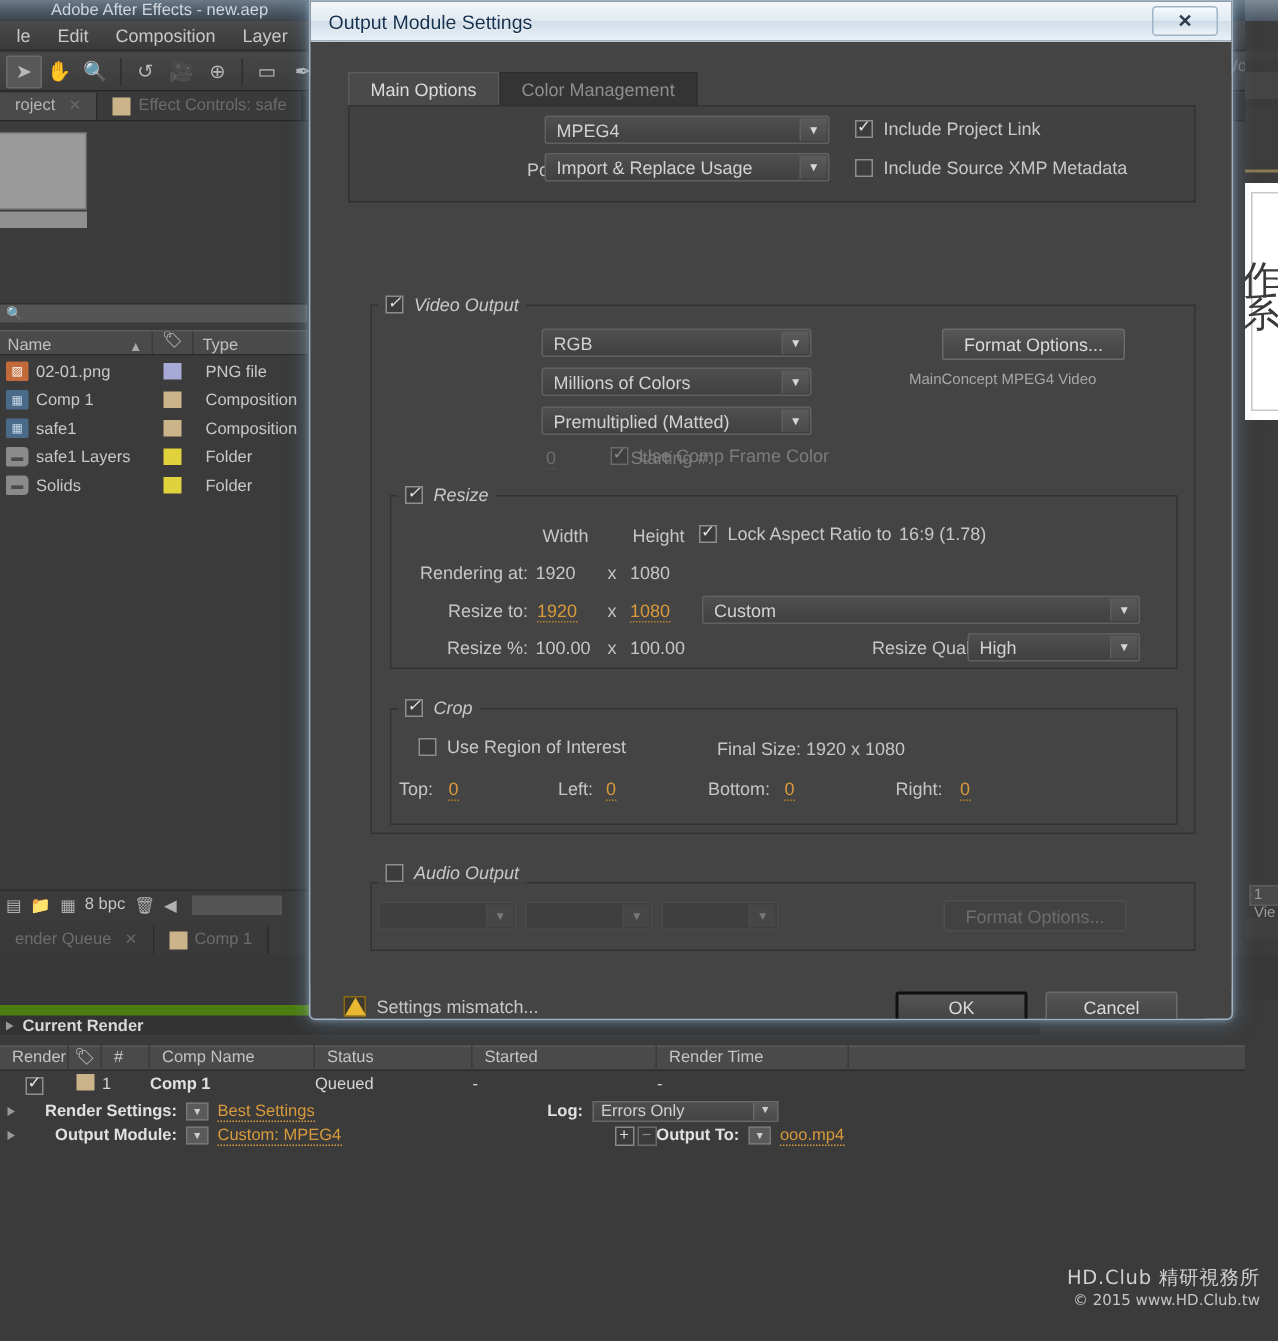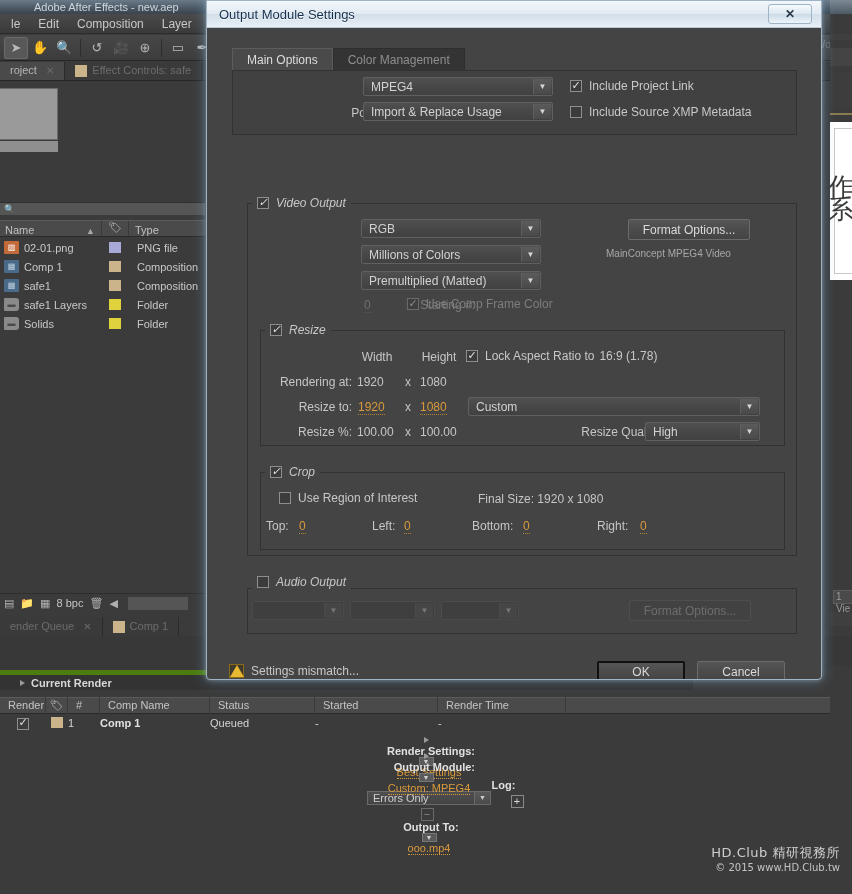--- a/index.html
+++ b/index.html
@@ -92,37 +92,37 @@
     border-top:1px solid #2e2e2e; display:flex; align-items:center; gap:6px; padding-left:4px;
     font-size:11px; color:#c4c4c4;
   }
   .bpc-bar .bi { color:#b0b0b0; font-size:11px; }
   .bpc-field { width:60px;height:13px;background:#555; margin-left:4px;}
 
   .rq-tabs { position:absolute; left:0; top:617px; width:205px; height:19px; display:flex; }
   .rq-strip { position:absolute; left:0; top:636px; width:852px; height:34px; background:#383838; }
   .cur-render {
     position:absolute; left:0; top:670px; width:693px; height:20px; background:#333333;
-    display:flex; align-items:center; gap:6px; padding-left:20px; font-weight:bold; font-size:11px;
-    color:#d8d8d8; border-top:5px solid #4d7c0f;
+    display:flex; align-items:center; gap:6px; padding-left:4px; font-weight:bold; font-size:11px;
+    color:#d8d8d8; border-top:7px solid #4d7c0f;
   }
   .tri { width:0;height:0;border-left:5px solid #9a9a9a;border-top:3.5px solid transparent;
          border-bottom:3.5px solid transparent; }
 
   .rq-head {
     position:absolute; left:0; top:697px; width:852px; height:17px; background:#4a4a4a;
     border-top:1px solid #5a5a5a; border-bottom:1px solid #2a2a2a; display:flex; align-items:center;
     font-size:11px; color:#c4c4c4;
   }
   .rqh { height:17px; line-height:17px; border-right:1px solid #3a3a3a; padding-left:8px; }
 
   .rq-row { position:absolute; left:0; top:715px; width:852px; height:16px; display:flex;
             align-items:center; font-size:11px; color:#d4d4d4; }
   .rq-sub { position:absolute; left:0; width:852px; height:16px; display:flex; align-items:center;
-            font-size:11px;flex-direction:column; }
+            font-size:11px; }
   .orange { color:#d99a3c; border-bottom:1px dotted #d99a3c; }
   .bold { font-weight:bold; color:#e0e0e0; }
   .mini-dd { width:15px;height:12px;background:#5a5a5a;border:1px solid #767676;display:flex;
              align-items:center;justify-content:center;font-size:7px;color:#d0d0d0; }
   .plusminus { width:13px;height:13px;border:1px solid #8a8a8a;color:#d8d8d8;font-size:11px;
                display:flex;align-items:center;justify-content:center;line-height:1; }
   .dd-sm { height:14px; background:linear-gradient(180deg,#4e4e4e,#444); border:1px solid #6a6a6a;
            display:flex;align-items:center; font-size:11px; color:#cfcfcf; padding-left:5px; }
   .dd-sm .arw { margin-left:auto; width:16px; text-align:center; font-size:7px; color:#cdcdcd;
                 background:linear-gradient(180deg,#5a5a5a,#4a4a4a); height:12px; line-height:12px;
@@ -399,21 +399,21 @@
   </div>
 
   <div class="rq-sub" style="top:749px">
     <span style="width:14px;text-align:center">
       <span class="tri" style="display:inline-block"></span></span>
     <span class="bold" style="width:110px;text-align:right;padding-right:6px">Output Module:</span>
     <span class="mini-dd">▼</span>
     <span class="orange" style="margin-left:6px">Custom: MPEG4</span>
     <span class="plusminus" style="margin-left:182px">+</span>
     <span class="plusminus" style="margin-left:2px;border-color:#6a6a6a;color:#8a8a8a">−</span>
-    <span class="bold" style="margin-left:10px">Output To:</span>
+    <span class="bold" style="">Output To:</span>
     <span class="mini-dd" style="margin-left:6px">▼</span>
     <span class="orange" style="margin-left:6px">ooo.mp4</span>
   </div>
 
   <div class="right-col"></div>
   <div class="rc-title"></div>
   <div class="rc-b1"></div>
   <div class="rc-b2"></div>
   <div class="rc-b3"></div>
   <div class="rc-line"></div>

